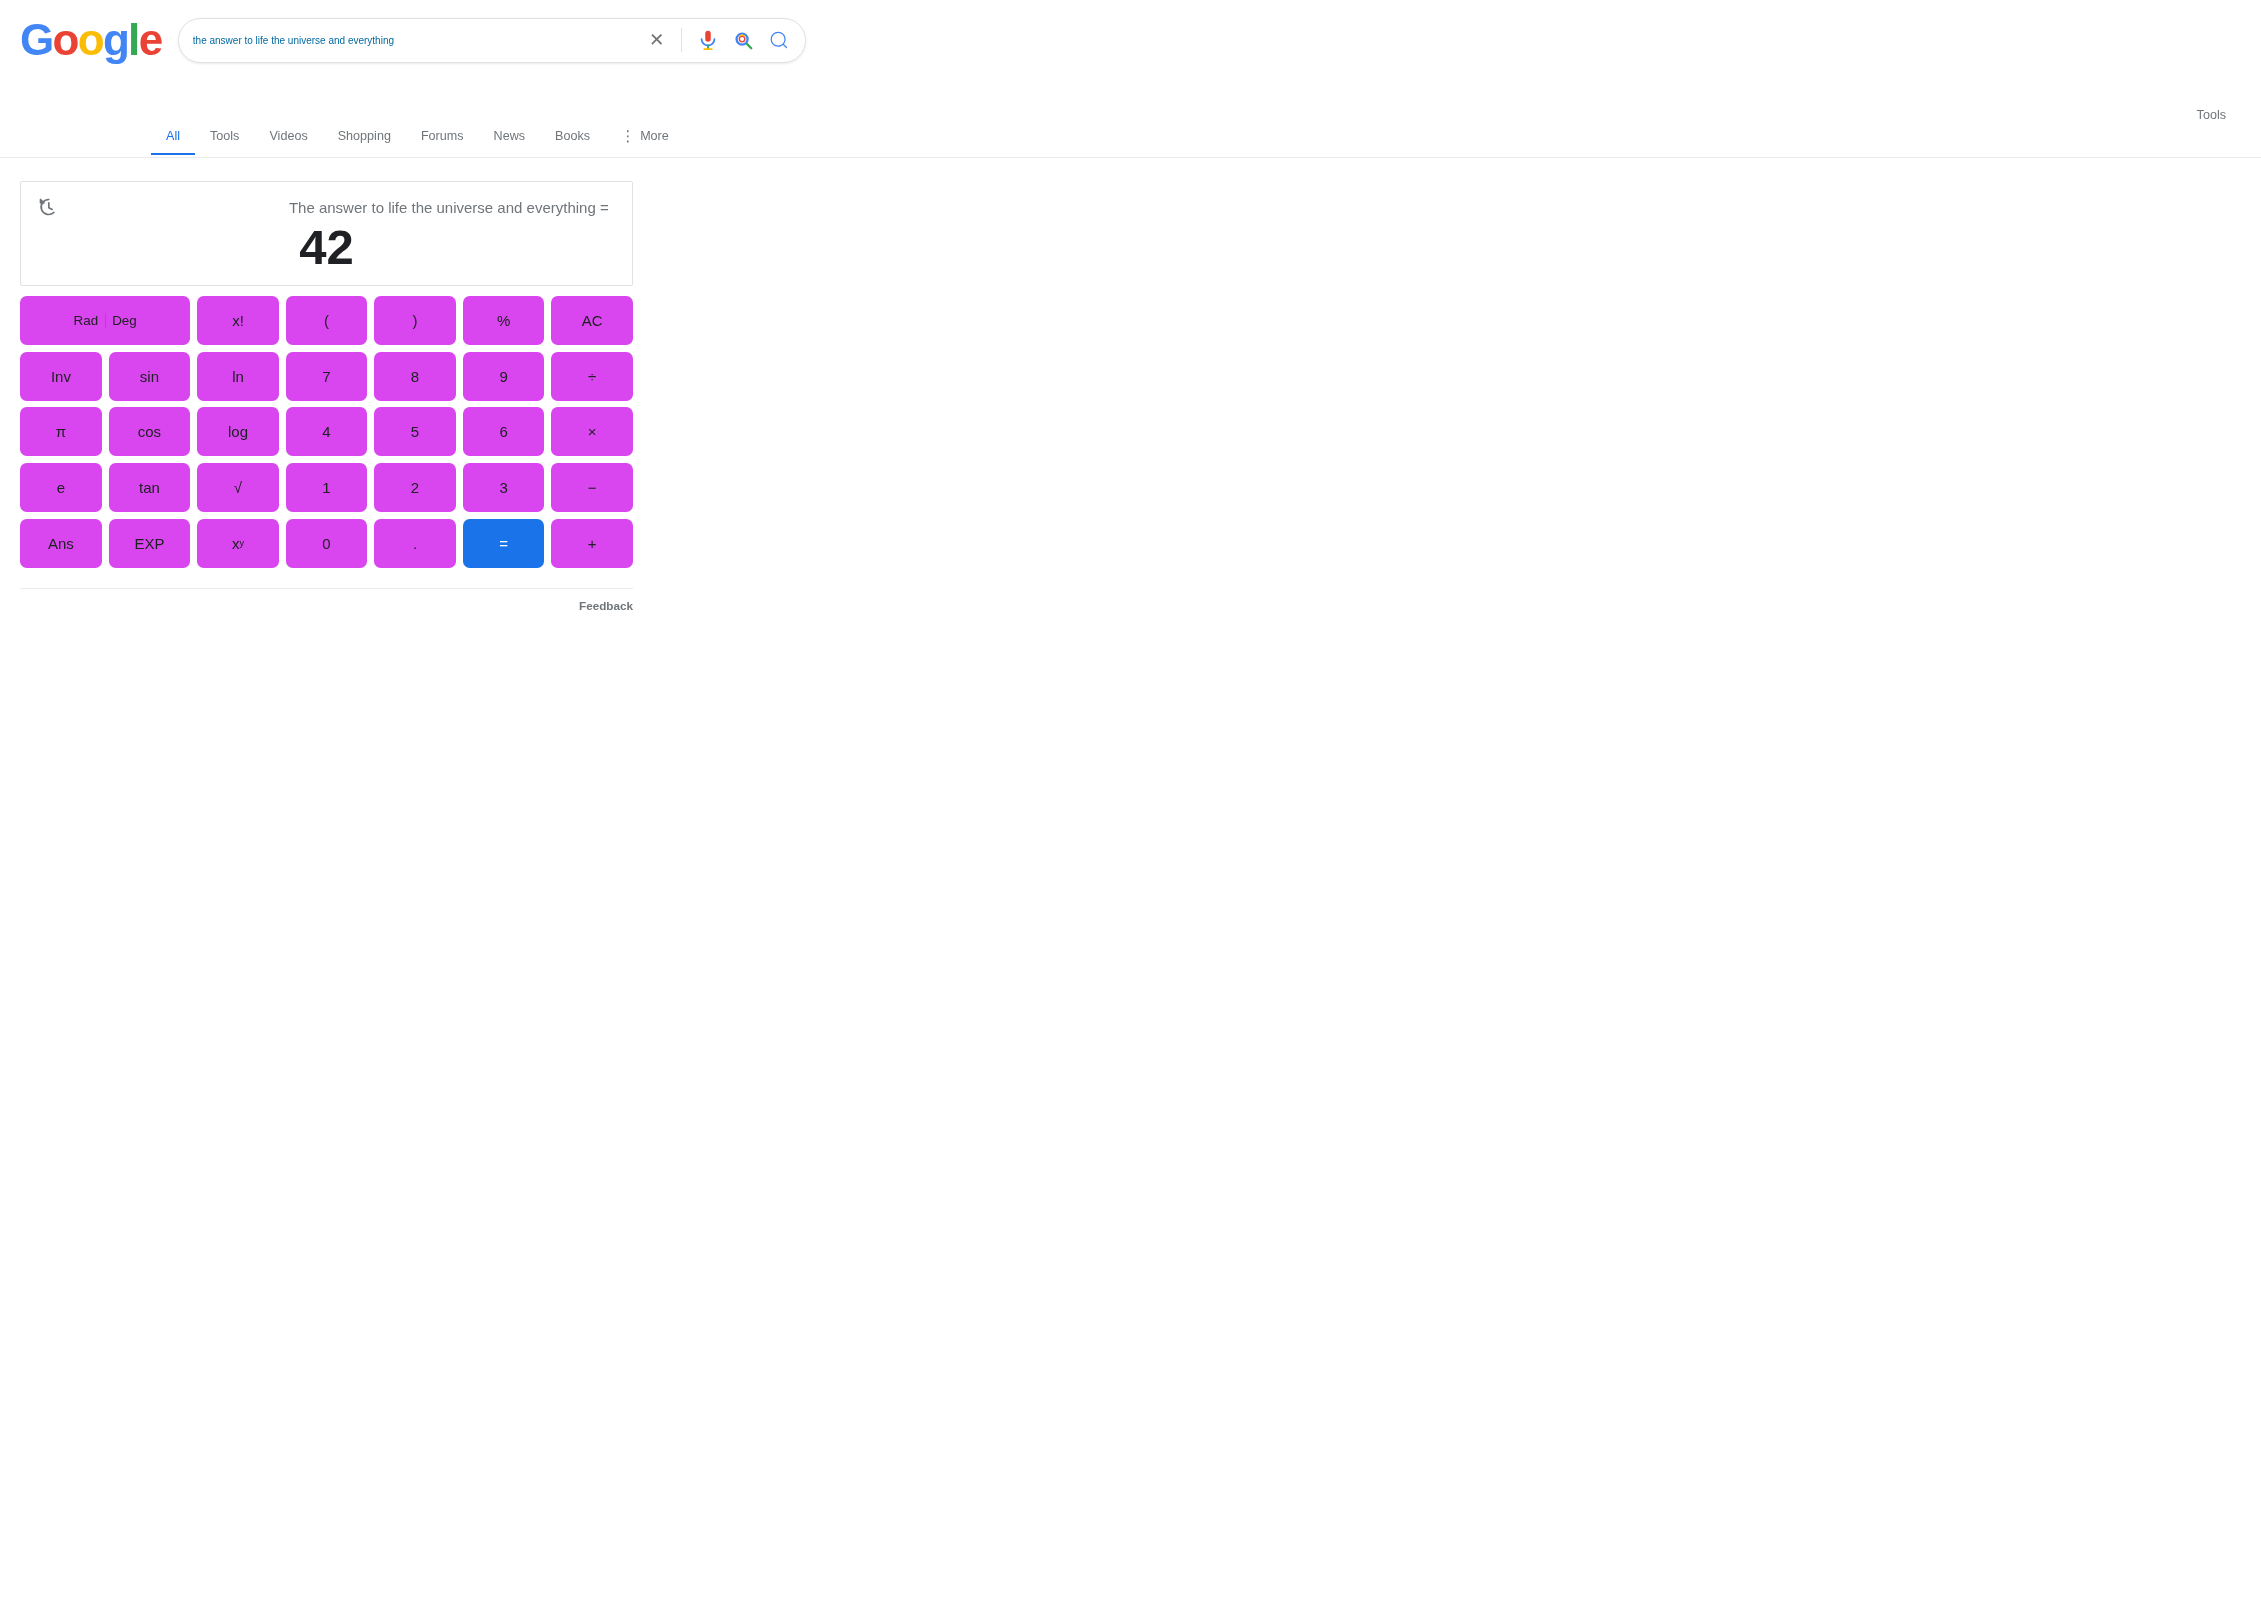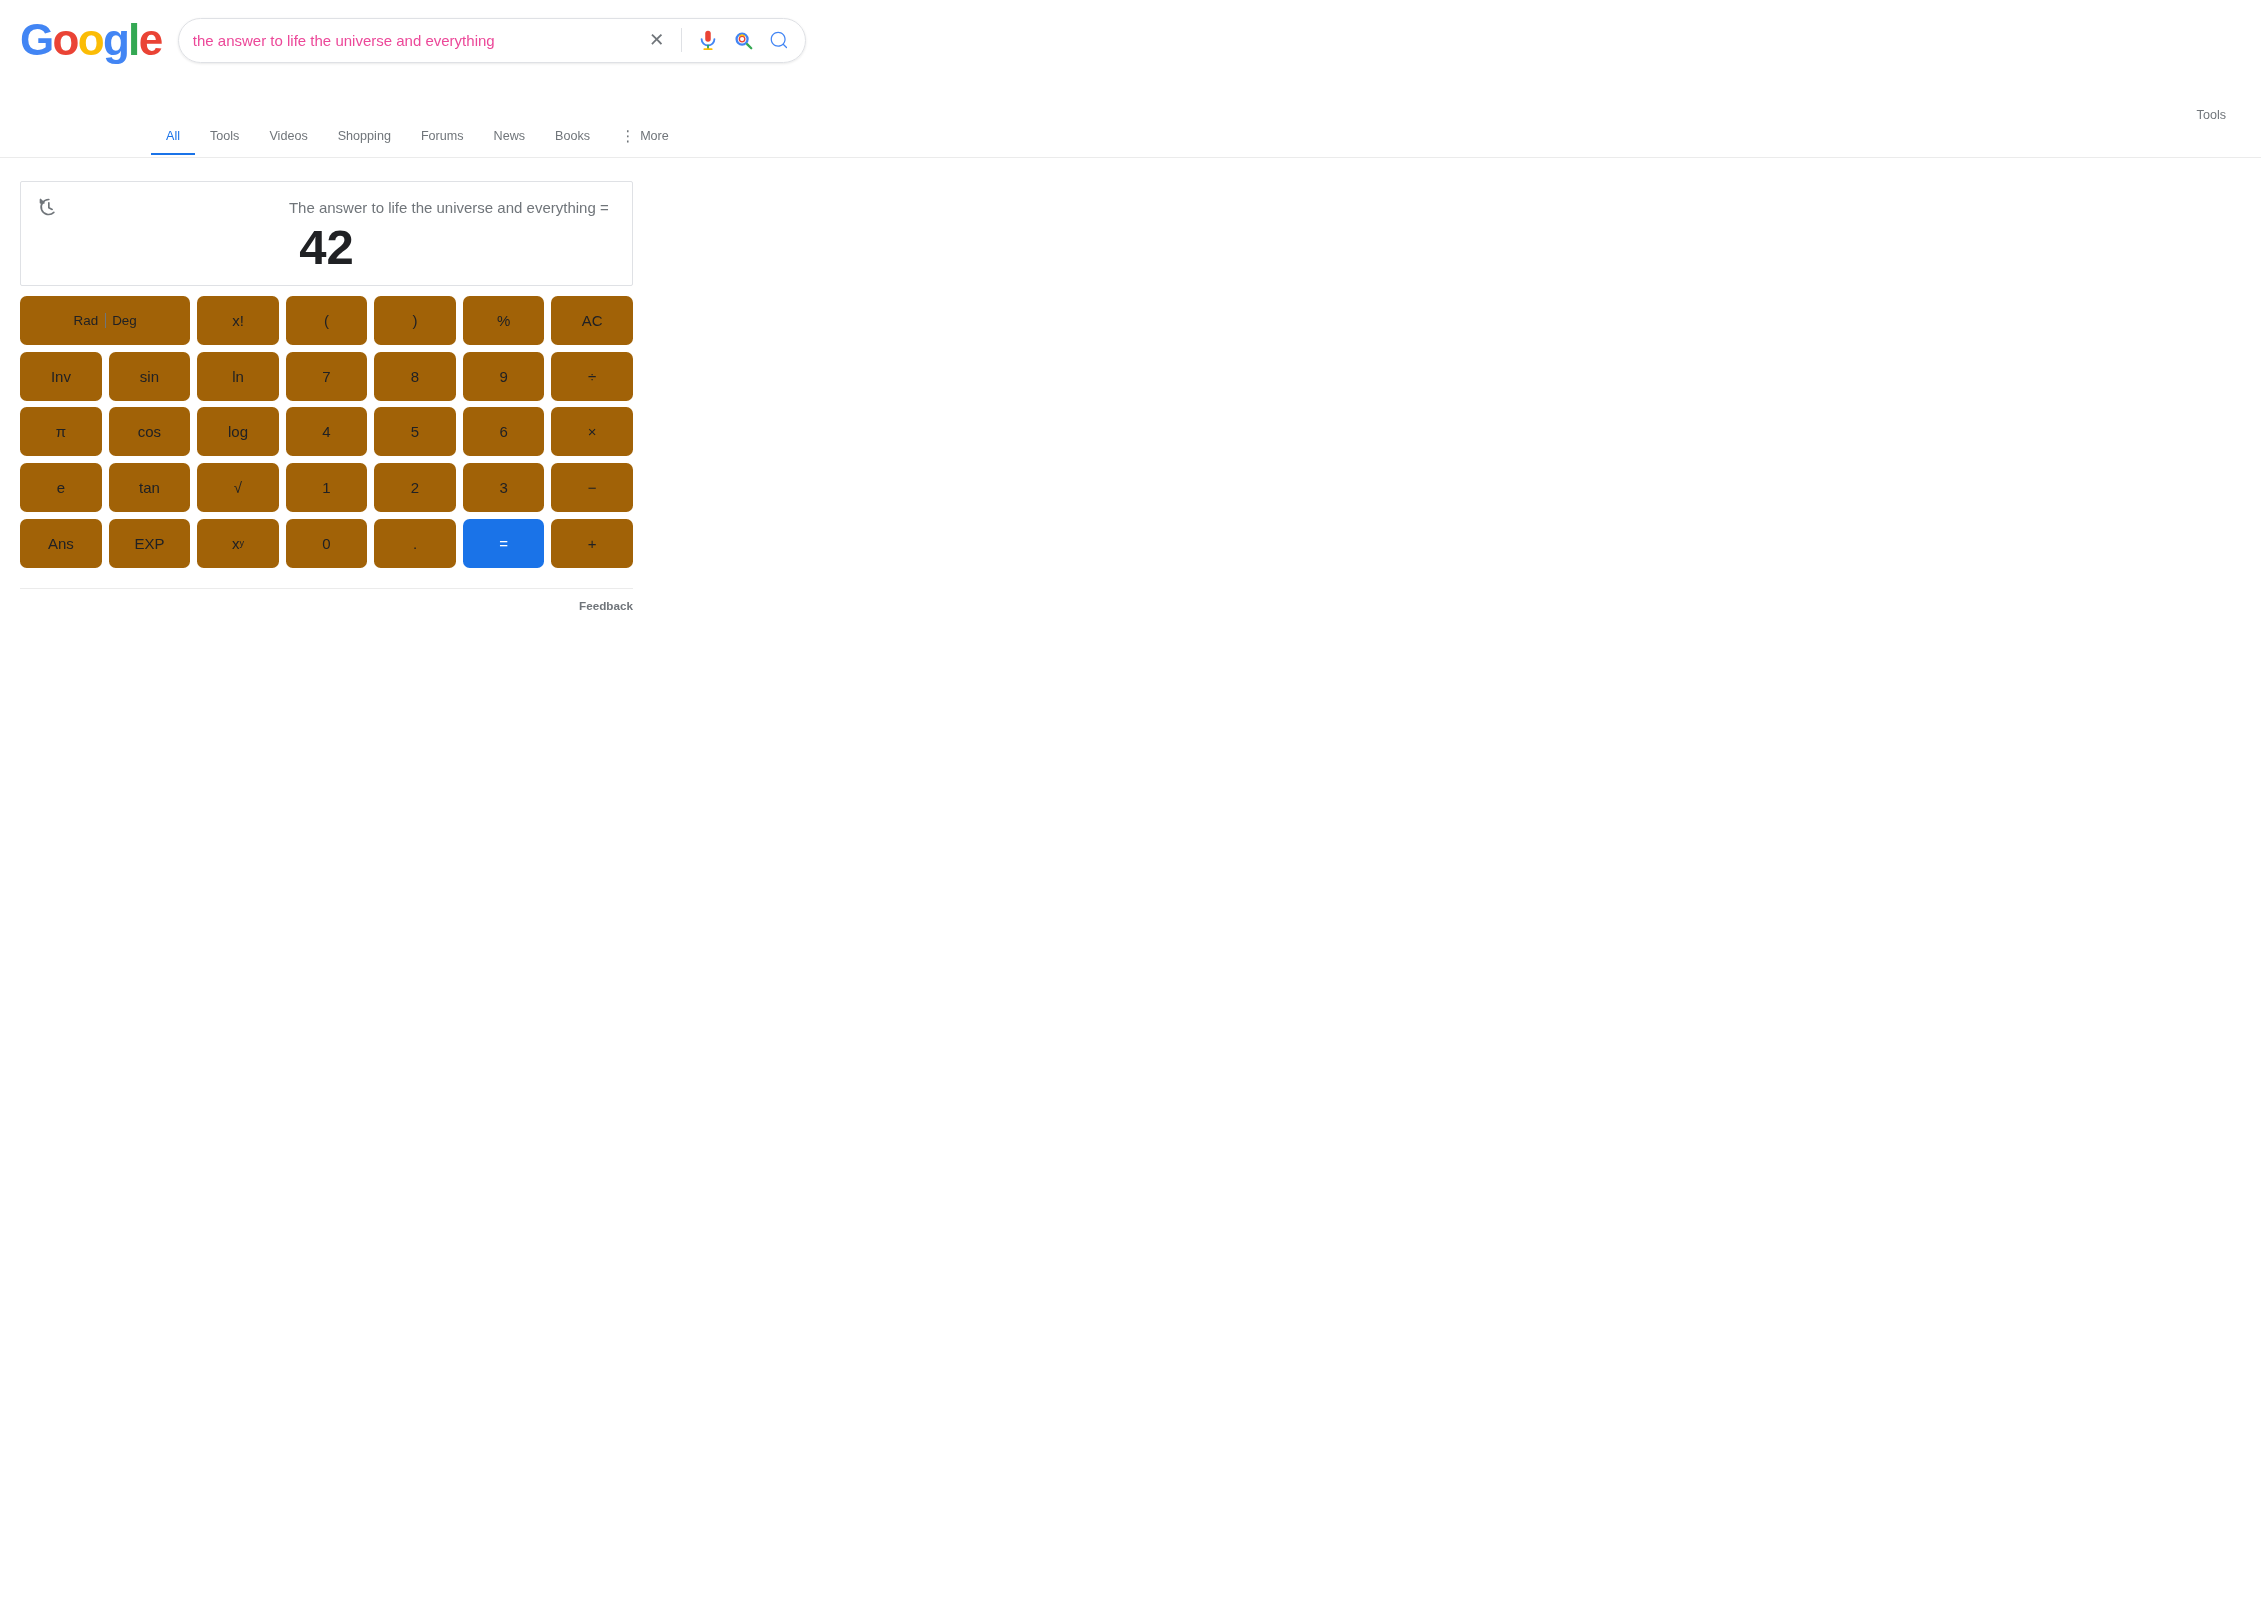--- a/index.html
+++ b/index.html
@@ -44,22 +44,22 @@
       max-width: 628px;
       height: 45px;
       box-shadow: 0 0.8px 2.5px rgba(0,0,0,0.1);
       gap: 10px;
     }
 
     .search-input {
       flex: 1;
       border: none;
       outline: none;
-      font-size: 15px;
-      color: #ec4899;
+      font-size: 10px;
+      color: #0369a1;
       background: transparent;
     }
 
     .search-icon-x {
       font-size: 18.4px;
       color: #70757a;
       cursor: pointer;
       padding: 0 3.3px;
     }
 
@@ -179,21 +179,21 @@
       gap: 6.7px;
       margin-top: 6.7px;
     }
 
     .calc-btn {
       height: 49px;
       border: none;
       border-radius: 6.7px;
       font-size: 15px;
       cursor: pointer;
-      background: #a16207;
+      background: #d946ef;
       color: #202124;
       font-family: arial, sans-serif;
       transition: background 0.1s;
       display: flex;
       align-items: center;
       justify-content: center;
     }
 
     .calc-btn.rad-deg {
       display: flex;

